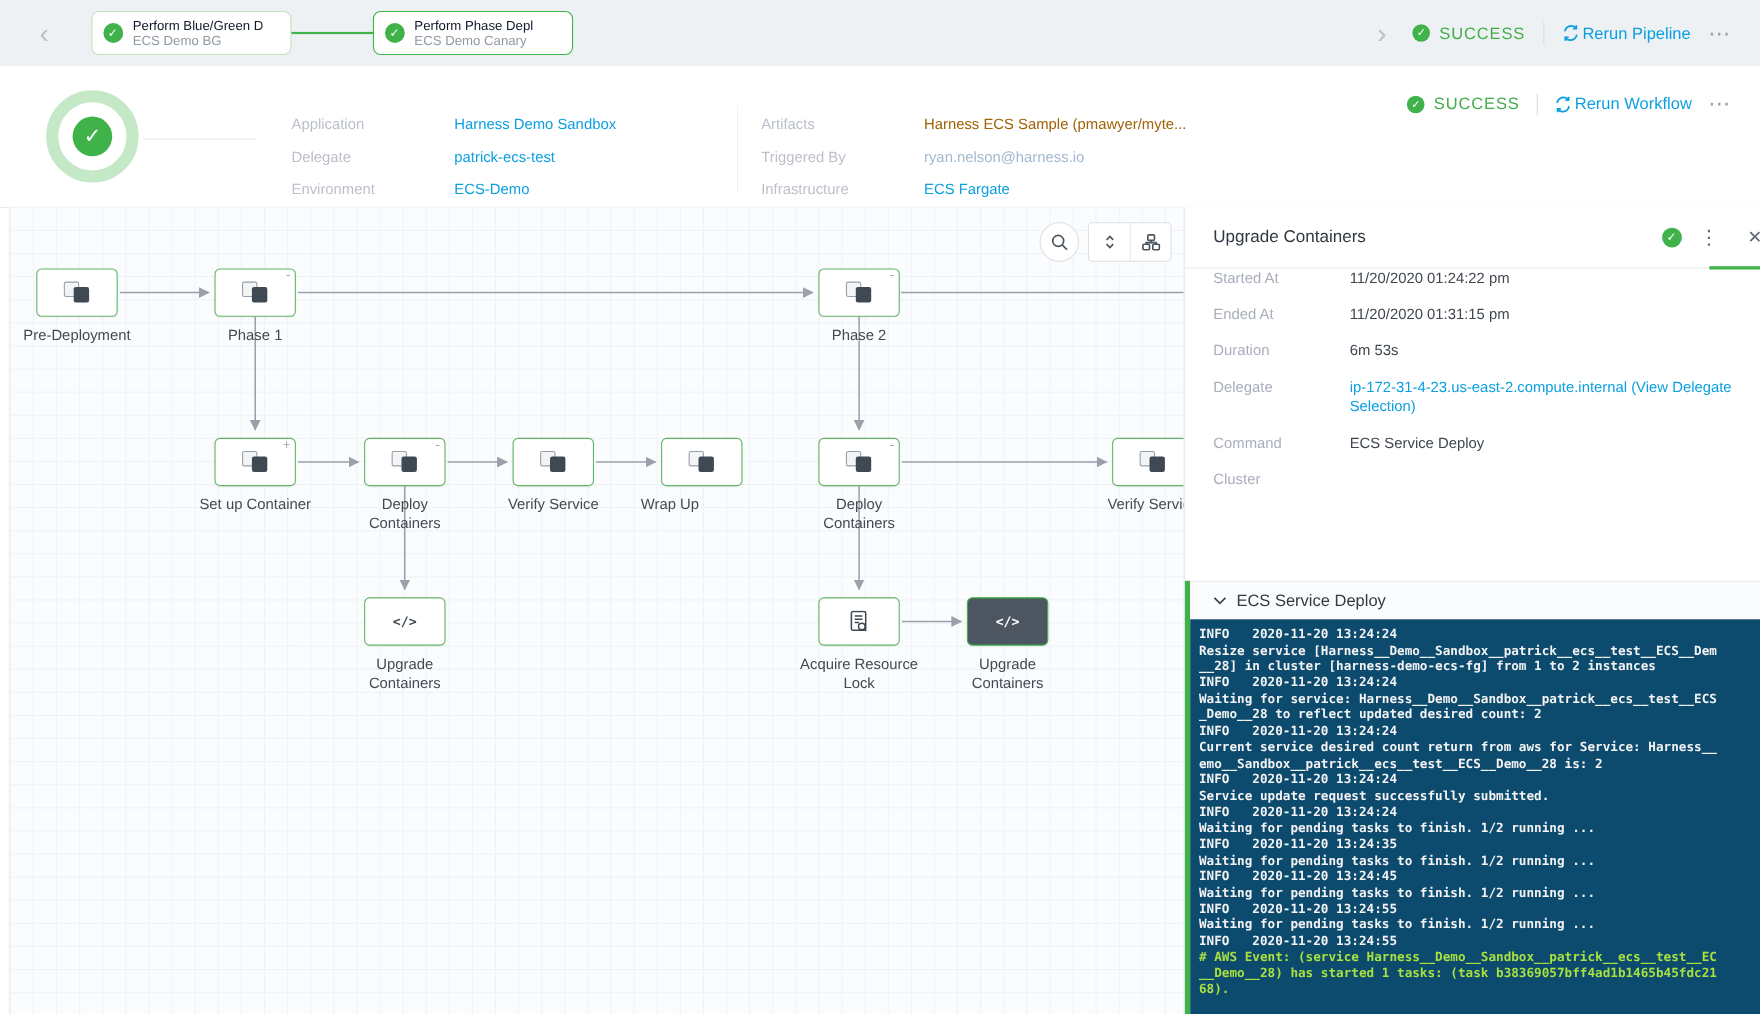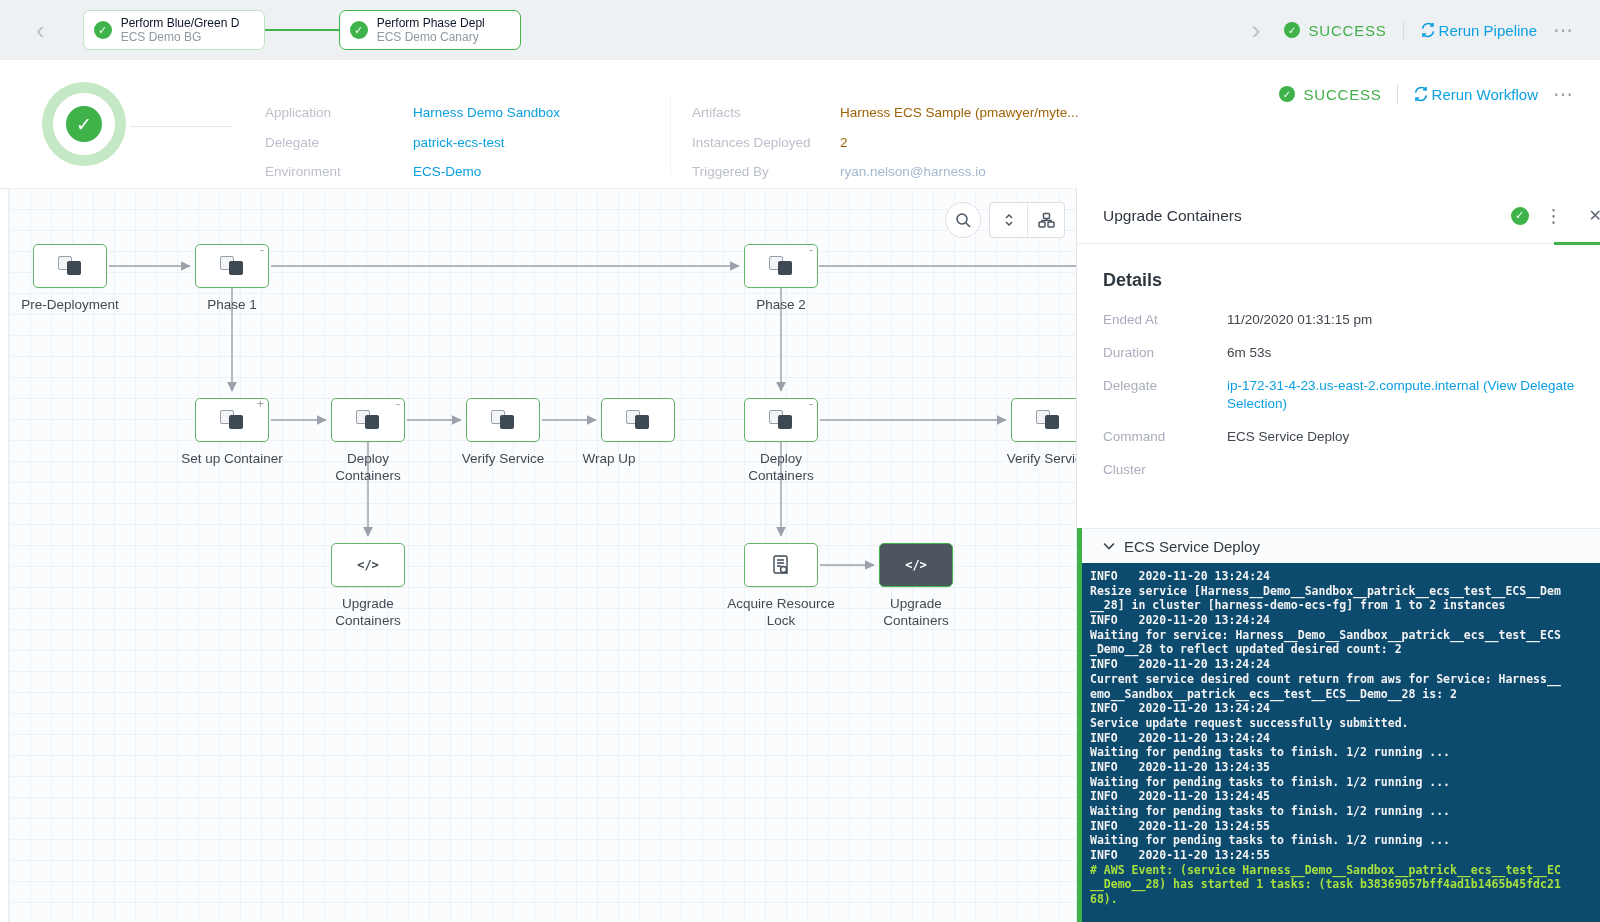--- a/index.html
+++ b/index.html
@@ -169,24 +169,20 @@
           <span class="fvalue link">ECS Demo Canary</span>
         </div>
       </div>
     <div class="wf-vsep"></div>
     <div class="fields right" id="fieldsRight">
         <div class="frow">
           <span class="flabel">Artifacts</span>
           <span class="fvalue plain">Harness ECS Sample (pmawyer/myte...</span>
         </div>
         <div class="frow">
-          <span class="flabel">Instances Deployed</span>
-          <span class="fvalue plain">2</span>
-        </div>
-        <div class="frow">
           <span class="flabel">Triggered By</span>
           <span class="fvalue muted-link">ryan.nelson@harness.io</span>
         </div>
         <div class="frow">
           <span class="flabel">Infrastructure</span>
           <span class="fvalue link">ECS Fargate</span>
         </div>
       </div>
     <div class="wf-right">
       <div class="status-pill">
@@ -343,22 +339,25 @@
   </section>
 
   <aside class="panel">
     <div class="panel-head">
       <h2>Upgrade Containers</h2>
       <span class="p-check">✓</span>
       <button class="p-kebab">⋮</button>
       <button class="p-close">✕</button>
     </div>
     <div class="panel-body">
-      <h3>Details</h3>
       <div id="detailRows">
+          <div class="drow">
+            <span class="dlabel">Started At</span>
+            <span class="dvalue plain">11/20/2020 01:24:22 pm</span>
+          </div>
           <div class="drow">
             <span class="dlabel">Ended At</span>
             <span class="dvalue plain">11/20/2020 01:31:15 pm</span>
           </div>
           <div class="drow">
             <span class="dlabel">Duration</span>
             <span class="dvalue plain">6m 53s</span>
           </div>
           <div class="drow">
             <span class="dlabel">Delegate</span>

